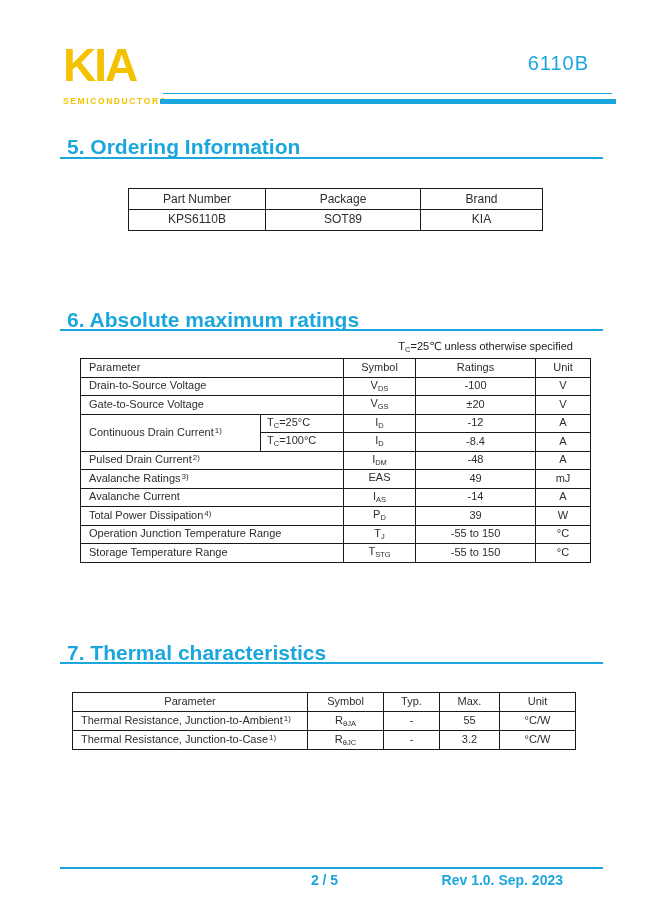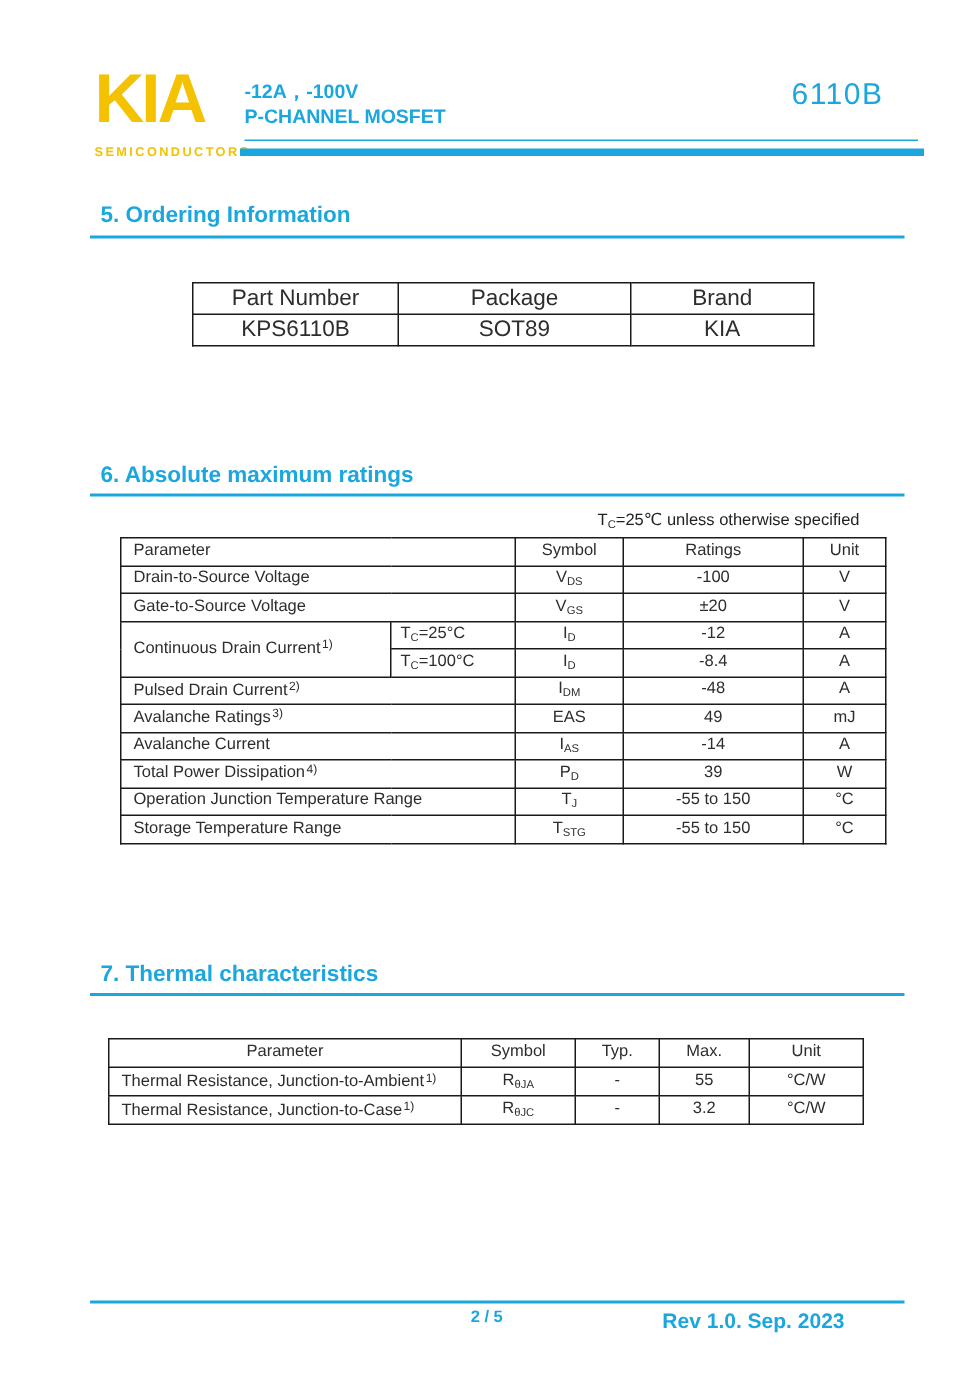--- a/index.html
+++ b/index.html
@@ -20,54 +20,50 @@
     color:var(--logo);letter-spacing:-2px;line-height:1;}
   .logo-sub{position:absolute;left:58px;top:80px;font-size:8.5px;font-weight:bold;
     color:var(--logo);letter-spacing:1.6px;}
   .spec{position:absolute;left:158px;top:36px;font-size:13px;font-weight:bold;
     color:var(--accent);line-height:17px;}
   .part-title{position:absolute;right:55px;top:37px;font-size:20px;font-weight:400;
     color:var(--accent);letter-spacing:1px;line-height:1;}
   .hline-thin{position:absolute;left:158px;top:77px;width:449px;height:1.2px;background:var(--accent);}
   .hline-thick{position:absolute;left:155px;top:83px;width:456px;height:5px;background:var(--accent);}
   
-  .sec-title{position:absolute;left:62px;font-size:15px;font-weight:bold;color:var(--accent);}
+  .sec-title{position:absolute;left:62px;font-size:21px;font-weight:bold;color:var(--accent);}
   .rule{position:absolute;left:55px;width:543px;height:1.5px;background:var(--accent);}
   
   table{border-collapse:collapse;table-layout:fixed;background:#fff;}
   td,th{border:1.5px solid var(--border);font-size:11px;font-weight:normal;color:var(--text);
     text-align:center;padding:0;line-height:1.05;white-space:nowrap;overflow:hidden;}
   .tbl{position:absolute;}
   .tbl-order{left:123px;top:172px;}
-  .tbl-order td,.tbl-order th{height:20.8px;font-size:15px;}
+  .tbl-order td,.tbl-order th{height:20.8px;font-size:12px;}
   .tbl-amr{left:75px;top:342px;}
   .tbl-amr td,.tbl-amr th{height:18.5px;}
   .tbl-th{left:67px;top:676px;}
   .tbl-th td,.tbl-th th{height:19px;}
   .cell-left{text-align:left;padding-left:8px;}
   .cond{text-align:left;padding-left:6px;}
   sub{font-size:7.5px;vertical-align:-2px;letter-spacing:0;}
   sup.ref{font-size:8px;vertical-align:3px;margin-left:1px;}
   
   .note{position:absolute;right:71px;top:324px;font-size:11px;color:#222;}
   .footer-page{position:absolute;left:50%;transform:translateX(-50%);top:856px;
-    font-size:11px;font-weight:bold;color:var(--accent);}
+    font-size:14px;font-weight:bold;color:var(--accent);}
   .footer-rev{position:absolute;right:81px;top:856px;font-size:14px;font-weight:bold;color:var(--accent);}
 </style>
 </head>
 <body>
 
 <div class="page">
 
   <div class="logo-word">KIA</div>
   <div class="logo-sub">SEMICONDUCTORS</div>
-  <div class="spec">
-    <div>-12A，-100V</div>
-    <div>P-CHANNEL MOSFET</div>
-  </div>
   <div class="part-title">6110B</div>
   <div class="hline-thin"></div>
   <div class="hline-thick"></div>
 
   <div class="sec-title" style="top:119px;">5. Ordering Information</div>
   <div class="rule" style="top:141px;"></div>
 
   <table class="tbl tbl-order">
     <colgroup>
         <col style="width:137px">

